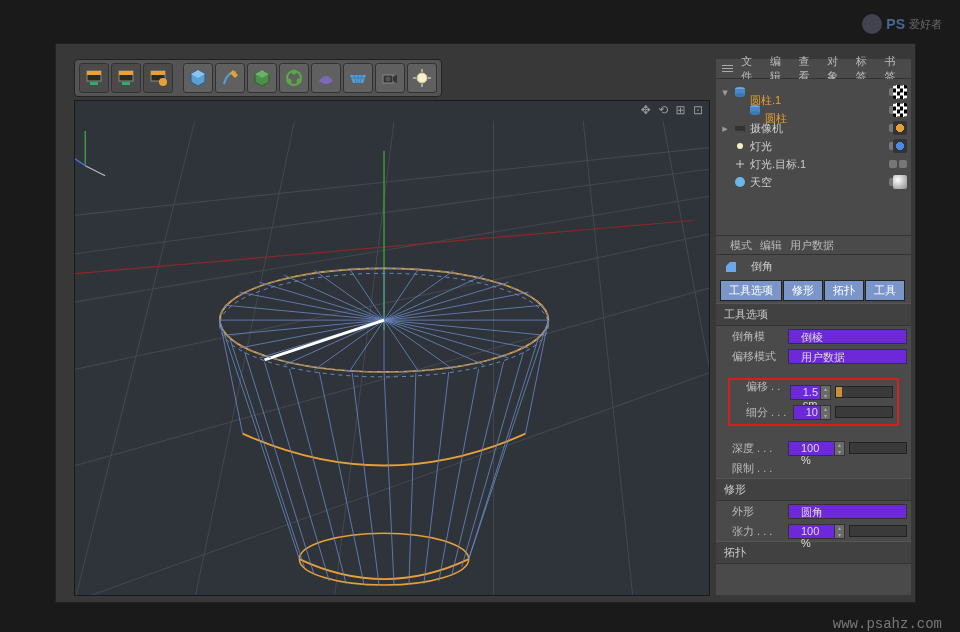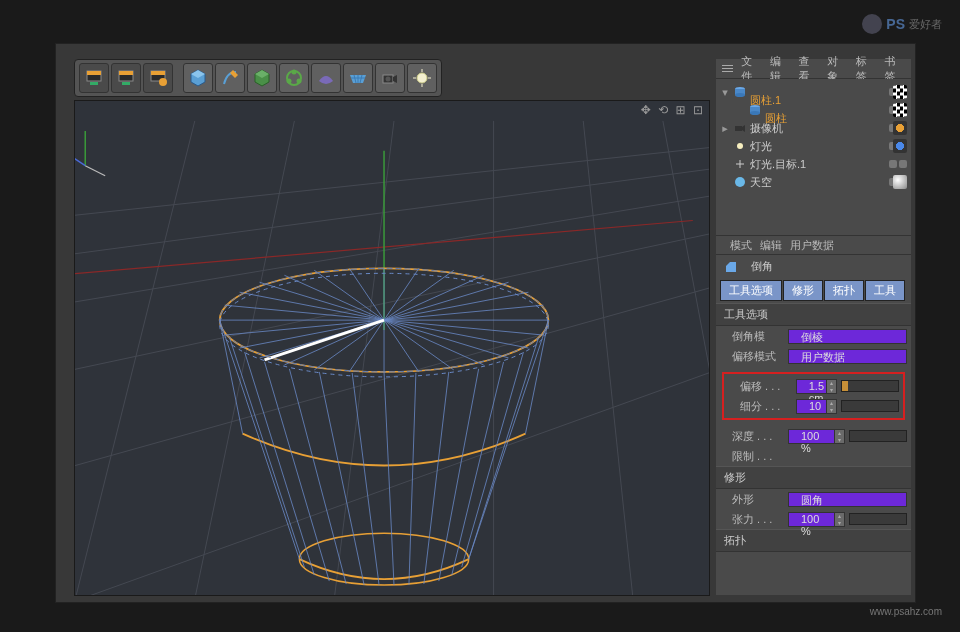--- a/index.html
+++ b/index.html
@@ -37,24 +37,24 @@
 .tab.active { background: #7a95c8; color: #fff; }
 .section-title { padding: 3px 8px; background: #414141; color: #ccc; border-top: 1px solid #555; border-bottom: 1px solid #333; }
 .attr-body { flex: 1; overflow: hidden; }
 .prop-row { display: flex; align-items: center; height: 20px; padding: 0 4px 0 16px; gap: 4px; }
 .prop-label { width: 52px; color: #bbb; }
 .prop-field { flex: 1; background: #6d28d9; border: 1px solid #333; height: 15px; color: #ddd; padding: 0 12px; display: flex; position: relative; }
 .prop-field .spinner { position: absolute; right: 0; width: 10px; height: 100%; background: #6a6a6a; border-left: 1px solid #333; display: flex; flex-direction: column; }
 .prop-field .spinner span { flex: 1; font-size: 6px; color: #aaa; text-align: center; line-height: 7px; }
 .slider-track { flex: 0 0 58px; height: 12px; background: #3a3a3a; border: 1px solid #222; position: relative; }
 .slider-fill { position: absolute; left: 0; top: 0; height: 100%; background: #c89038; }
-.highlight-box { border: 2px solid #d62020; margin: 6px; padding: 2px 0; }
+.highlight-box { border: 2px solid #d62020; margin: 12px; padding: 2px 0; }
 .watermark { position: absolute; right: 18px; top: 14px; color: #888; font-size: 11px; display: flex; align-items: center; gap: 4px; opacity: 0.7; }
 .watermark .logo { width: 20px; height: 20px; background: #556; border-radius: 50%; position: relative; }
-.watermark-url { position: absolute; right: 18px; bottom: 15px; color: #777; font-size: 10px; }
+.watermark-url { position: absolute; right: 18px; bottom: 0; color: #777; font-size: 14px; font-family: Liberation Mono, monospace; }
 </style>
 </head>
 <body>
 
 <div class="outer-frame">
 
 <div class="toolbar">
   <div class="tb-btn dark">
         <svg width="20" height="20">
           <rect x="3" y="3" width="14" height="10" fill="#2a2a2a" stroke="#888"></rect>

